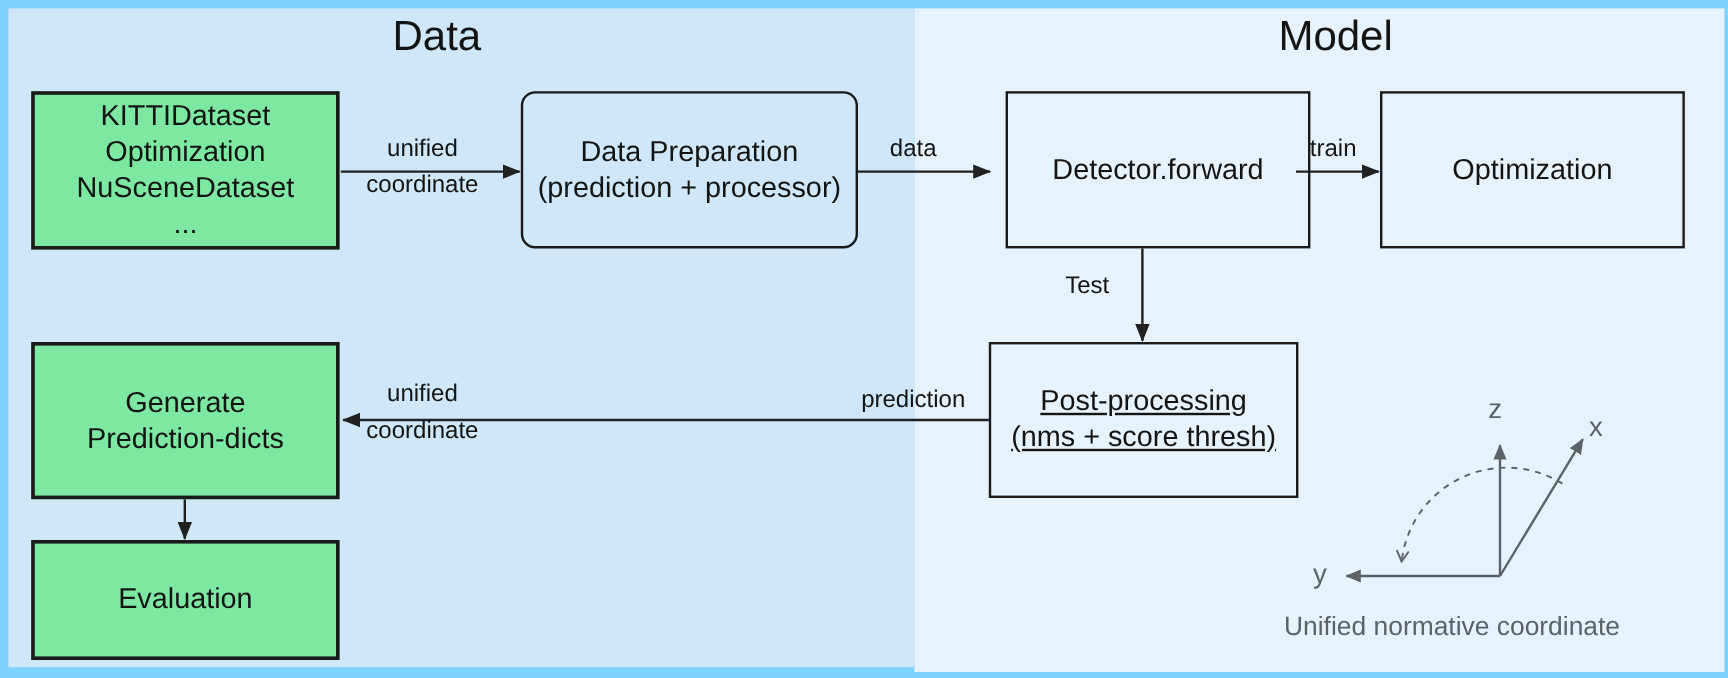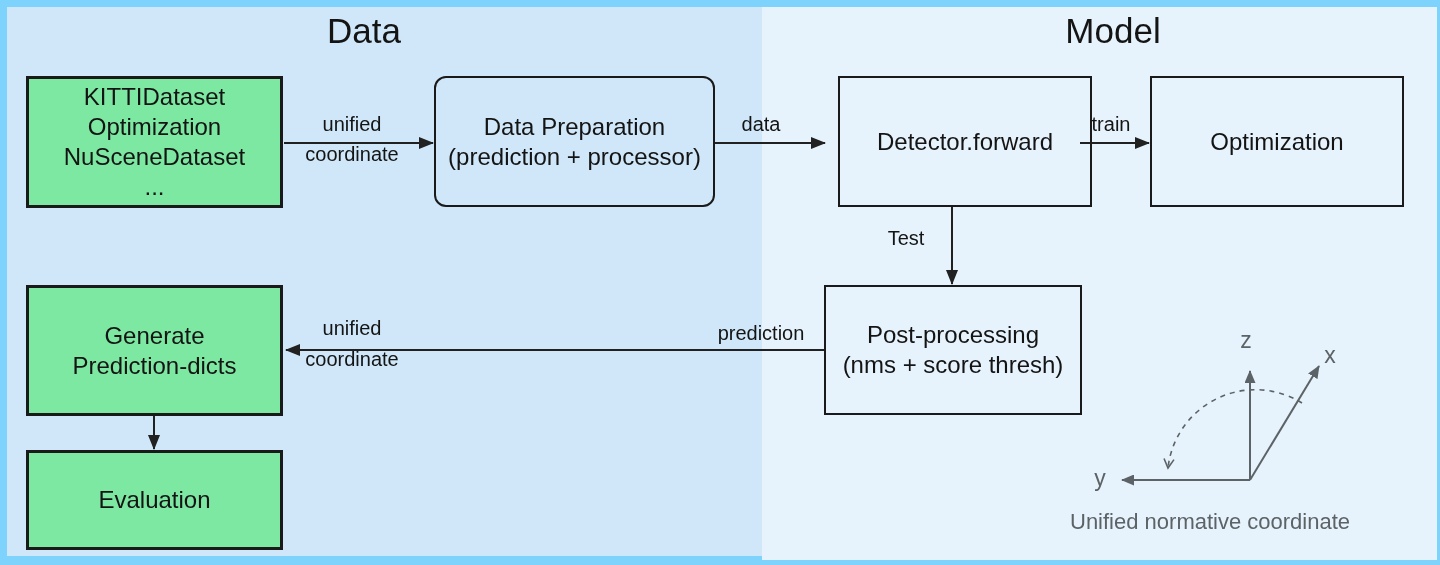--- a/index.html
+++ b/index.html
@@ -100,21 +100,21 @@
   </div>
 
   <div class="box" style="left:826px; top:76px; width:254px; height:131px;margin-left:12px;">
     <span>Detector.forward</span>
   </div>
 
   <div class="box" style="left:1150px; top:76px; width:254px; height:131px;">
     <span>Optimization</span>
   </div>
 
-  <div class="box" style="left:824px; top:285px; width:258px; height:130px;">
+  <div class="box" style="left:824px; top:285px; width:258px; height:130px;text-decoration:underline;">
     <span>Post-processing</span>
     <span>(nms + score thresh)</span>
   </div>
 
   <div class="box green" style="left:26px; top:285px; width:257px; height:131px;">
     <span>Generate</span>
     <span>Prediction-dicts</span>
   </div>
 
   <div class="box green" style="left:26px; top:450px; width:257px; height:100px;">

